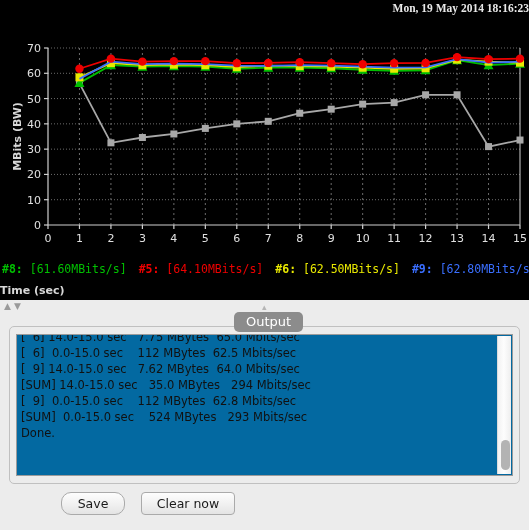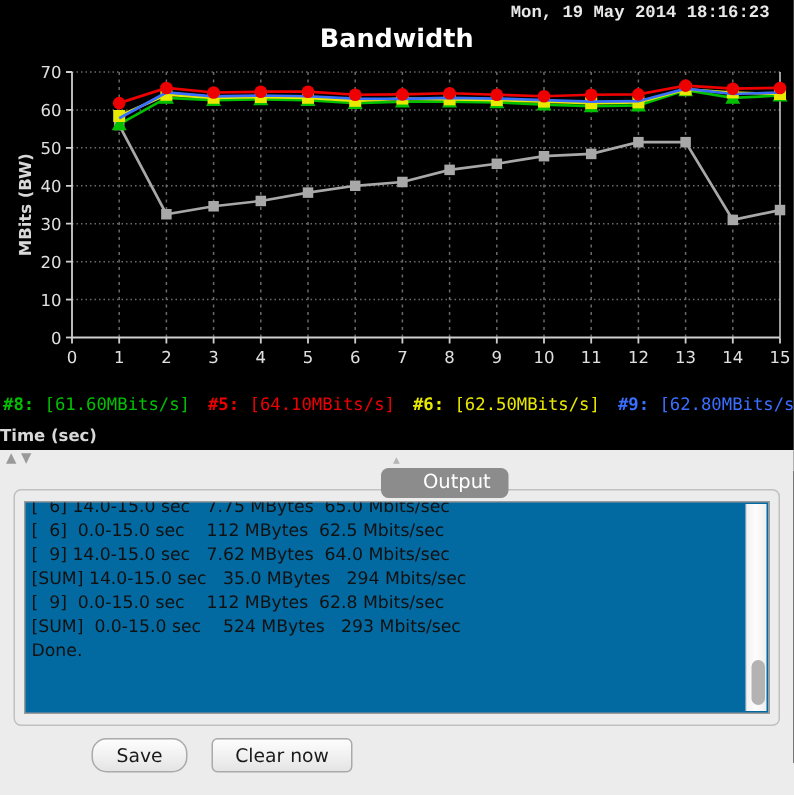--- a/index.html
+++ b/index.html
@@ -11,23 +11,23 @@
     overflow:hidden;
   }
   #app { position:relative; width:529px; height:530px; }
 
   
   .graph-panel {
     position:absolute; left:0; top:0; width:529px; height:300px;
     background:#000; overflow:hidden;
   }
   .ts {
-    position:absolute; right:16px; top:2px;
+    position:absolute; right:0; top:2px;
     color:#e8e8e8; font-size:11.5px; font-weight:bold;
-    font-family:Liberation Mono, monospace;
+    font-family:Liberation Serif, serif;
     letter-spacing:0px;
   }
   .chart-title {
     position:absolute; left:0; top:16px; width:529px; text-align:center;
     color:#ffffff; font-size:17px; font-weight:bold;
   }
   .plot-wrap { position:absolute; left:0; top:40px; width:529px; height:215px; }
   .ylabel {
     position:absolute; left:-28px; top:90px; width:90px;
     color:#d8d8d8; font-size:11px; font-weight:bold;
@@ -58,23 +58,23 @@
   .arrows { position:absolute; left:4px; top:1px; color:#9a9a9a; font-size:9px; letter-spacing:3px; }
   .grip { position:absolute; left:262px; top:2px; color:#b5b5b5; font-size:9px; }
 
   
   .group {
     position:absolute; left:9px; top:326px; width:511px; height:158px;
     border:1px solid #c0c0c0; border-radius:5px; background:#ececec;
   }
   .group-tab {
     position:absolute; left:234px; top:312px;
-    padding:2px 12px 3px 28px;
+    padding:2px 12px 3px 12px;
     background:#8c8c8c; color:#ffffff;
-    font-size:13px; border-radius:5px;margin-left:20px;
+    font-size:13px; border-radius:5px;
   }
   .textarea {
     position:absolute; left:16px; top:334px; width:497px; height:142px;
     background:#0369a1; border:1px solid #9b9b9b; overflow:hidden;
   }
   .ta-inner {
     position:absolute; left:4px; top:-6px; right:16px;
     font-family:"DejaVu Sans", sans-serif;
     font-size:11.5px; color:#111; line-height:16px; white-space:pre;
   }
@@ -108,21 +108,20 @@
   .chk-label { font-size:12.5px; color:#1a1a1a; }
 </style>
 </head>
 <body>
 
 <div id="app">
 
   <div class="graph-panel">
 
     <div class="ts">Mon, 19 May 2014 18:16:23</div>
-    <div class="chart-title">Bandwidth</div>
 
     <div class="plot-wrap">
       <div class="ylabel">MBits (BW)</div>
       <div class="xlabel">Time (sec)</div>
       <svg class="plot" id="chart-svg" width="529" height="240">
           <line x1="48" y1="159.71428571428572" x2="520" y2="159.71428571428572" stroke="#6b6b6b" stroke-width="1" stroke-dasharray="1,2"></line>
           <line x1="48" y1="134.42857142857144" x2="520" y2="134.42857142857144" stroke="#6b6b6b" stroke-width="1" stroke-dasharray="1,2"></line>
           <line x1="48" y1="109.14285714285715" x2="520" y2="109.14285714285715" stroke="#6b6b6b" stroke-width="1" stroke-dasharray="1,2"></line>
           <line x1="48" y1="83.85714285714286" x2="520" y2="83.85714285714286" stroke="#6b6b6b" stroke-width="1" stroke-dasharray="1,2"></line>
           <line x1="48" y1="58.57142857142857" x2="520" y2="58.57142857142857" stroke="#6b6b6b" stroke-width="1" stroke-dasharray="1,2"></line>

